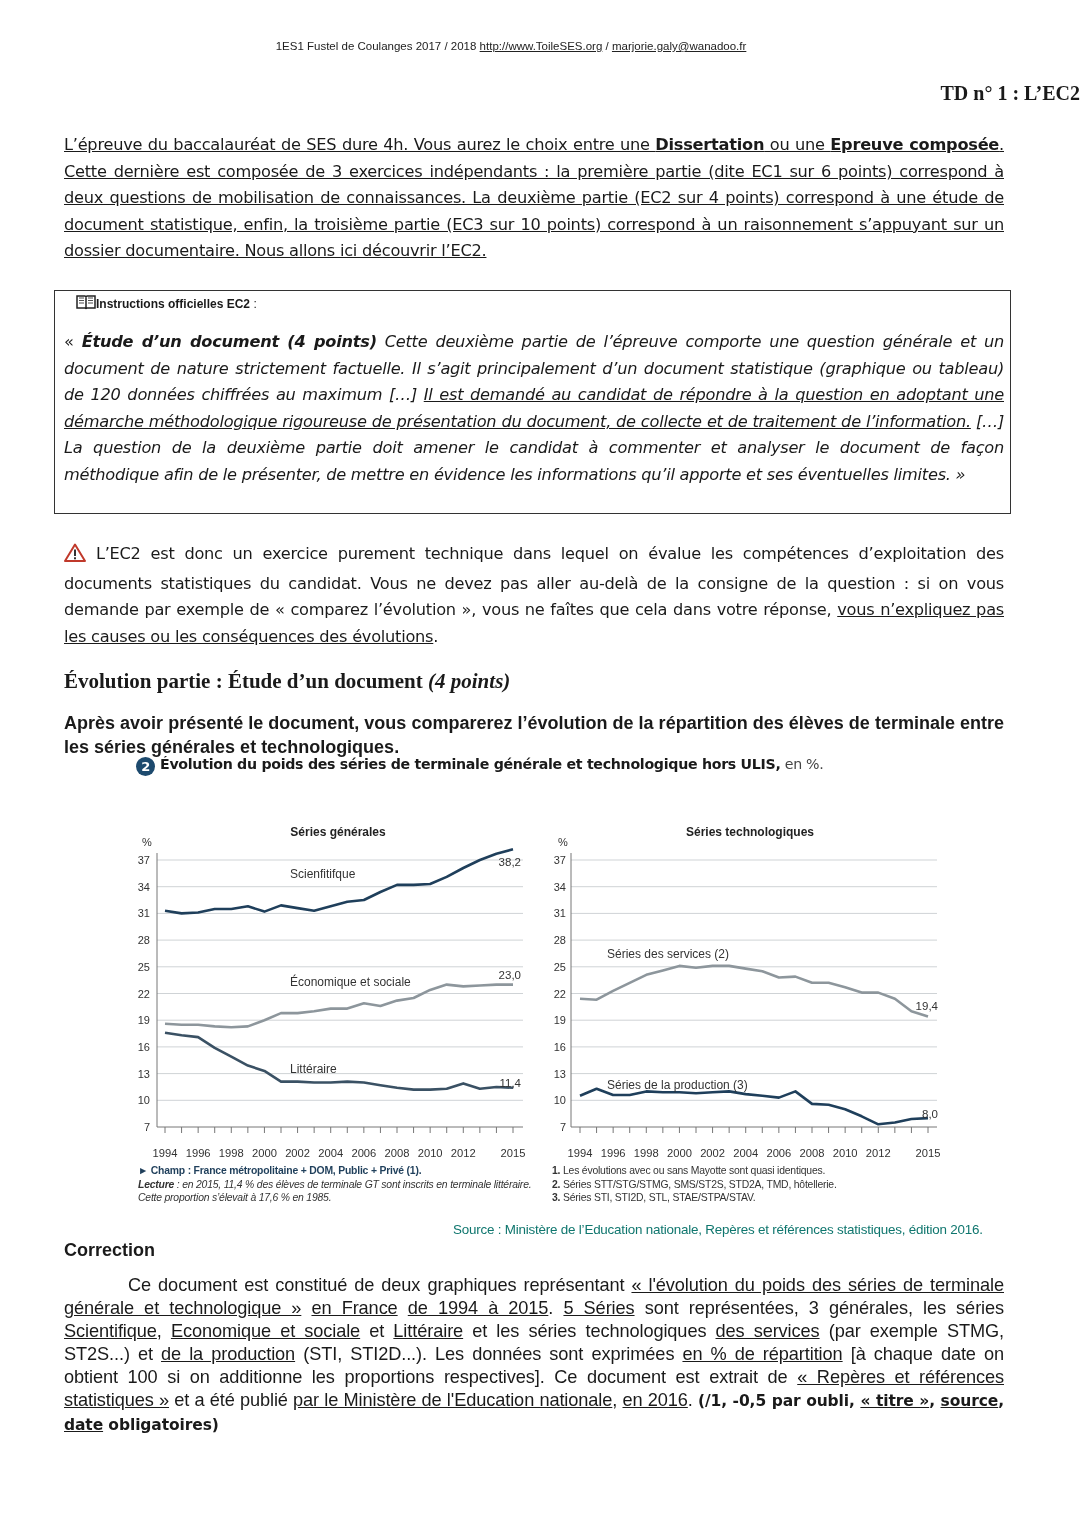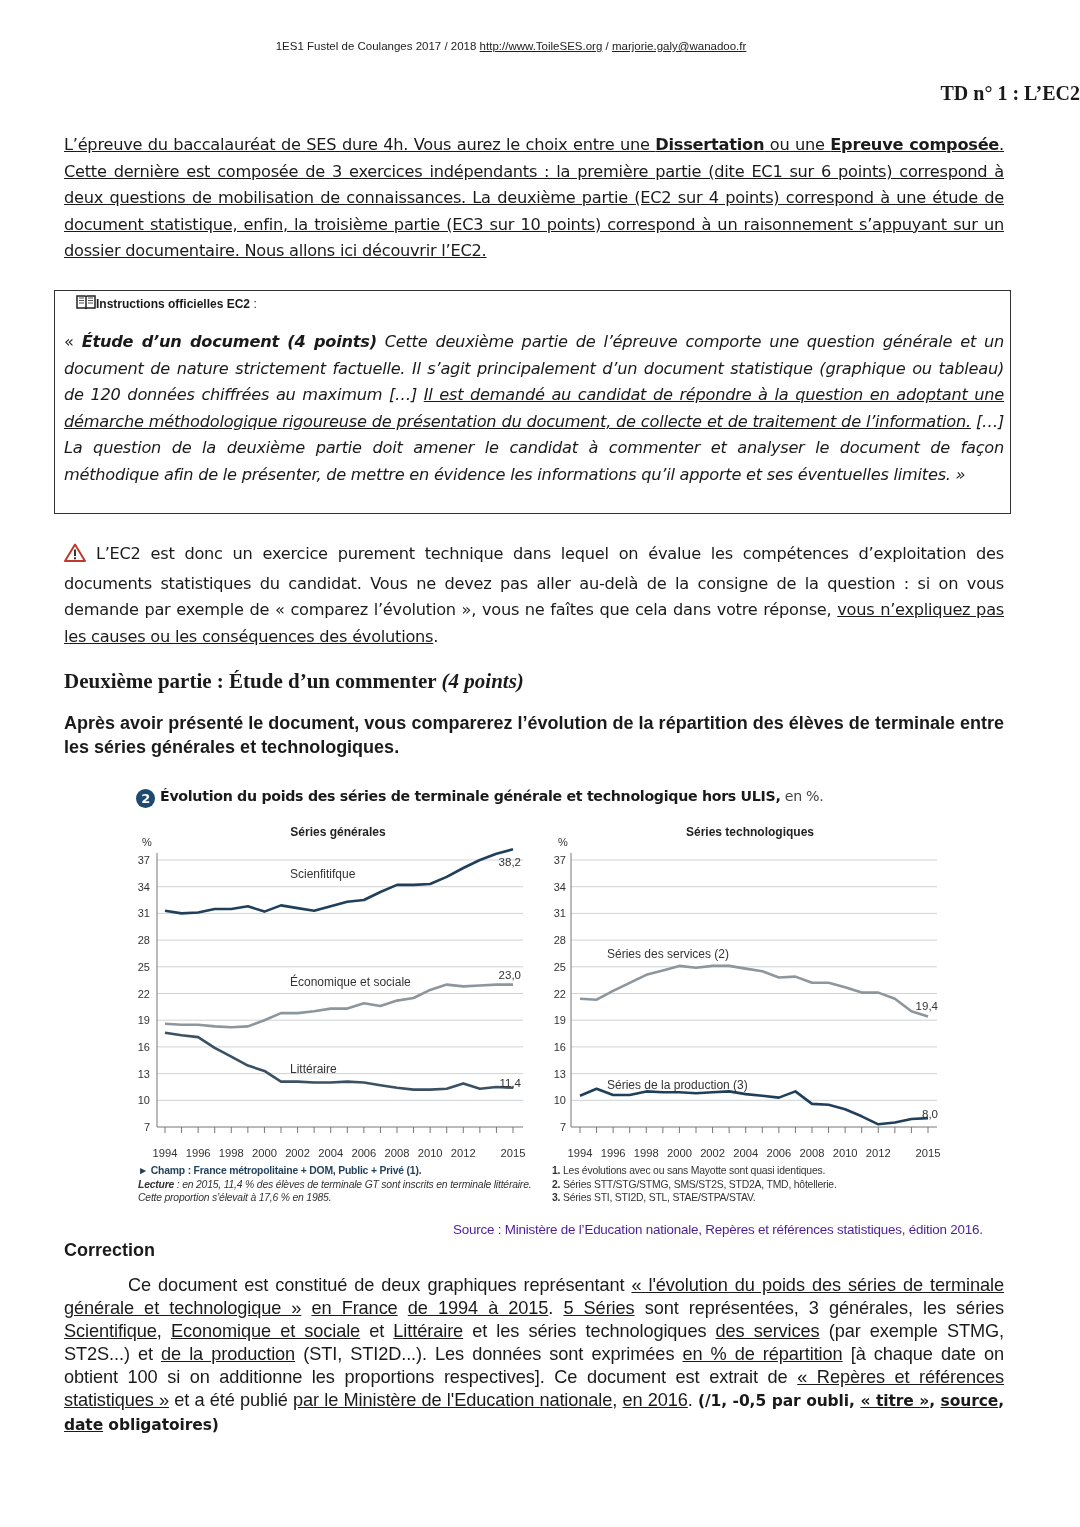--- a/index.html
+++ b/index.html
@@ -10,24 +10,24 @@
   .title { top: 82px; left: 0; width: 1080px; text-align: right; font-family: "Liberation Serif", serif; font-weight: bold; font-size: 20px; }
   .para { font-family: "DejaVu Sans", sans-serif; font-size: 16.2px; line-height: 26.6px; text-align: justify; letter-spacing: -0.25px; color: #1a1a1a; }
   .p1 { top: 132px; left: 64px; width: 940px; text-decoration: underline; }
   .box { top: 290px; left: 54px; width: 957px; height: 224px; border: 1.3px solid #333; box-sizing: border-box; }
   .box-head { top: 294px; left: 76px; font-family: Liberation Sans, sans-serif; font-size: 12px; }
   .box-head b { font-weight: bold; }
   .box-body { top: 329px; left: 64px; width: 940px; font-style: italic; }
   .warn { top: 541px; left: 64px; width: 940px; }
   .h2 { top: 669px; left: 64px; font-family: "Liberation Serif", serif; font-weight: bold; font-size: 21px; }
   .q { top: 711px; left: 64px; width: 940px; font-family: "Liberation Sans", sans-serif; font-weight: bold; font-size: 18px; line-height: 24px; text-align: justify; }
-  .chart-title { top: 788px; left: 136px; font-family: "DejaVu Sans", sans-serif; font-size: 14.2px; color: #1a1a1a; letter-spacing: -0.3px; }
+  .chart-title { top: 756px; left: 136px; font-family: "DejaVu Sans", sans-serif; font-size: 14.2px; color: #1a1a1a; letter-spacing: -0.3px; }
   .chart-title .num { display: inline-block; width: 19px; height: 19px; border-radius: 50%; background: #1d4a6e; color: #fff; text-align: center; line-height: 19px; font-size: 13px; font-weight: bold; margin-right: 5px; vertical-align: -2px; }
   .chart-title .unit { font-weight: normal; color: #444; }
-  .src { top: 1222px; left: 453px; font-family: "Liberation Sans", sans-serif; font-size: 13.4px; color: #4c1d95; letter-spacing: -0.2px; }
+  .src { top: 1222px; left: 453px; font-family: "Liberation Sans", sans-serif; font-size: 13.4px; color: #0f766e; letter-spacing: -0.2px; }
   .corr-h { top: 1240px; left: 64px; font-family: "Liberation Sans", sans-serif; font-weight: bold; font-size: 18px; text-align: right; }
   .corr { top: 1274px; left: 64px; width: 940px; font-family: "Liberation Sans", sans-serif; font-size: 18.2px; line-height: 23px; text-align: justify; letter-spacing: -0.1px; }
   .corr .ind { display: inline-block; width: 64px; }
   .corr u { text-decoration: underline; }
   .corr .bold-note { font-family: "DejaVu Sans", sans-serif; font-weight: bold; font-size: 15.5px; }
   .uline { text-decoration: underline; }
   .notes { font-family: "Liberation Sans", sans-serif; font-size: 10.4px; color: #333; line-height: 13.5px; letter-spacing: -0.2px; }
   svg text { font-family: "Liberation Sans", sans-serif; }
 </style>
 </head>
@@ -60,21 +60,21 @@
   <span style="display:inline-block;vertical-align:-3px;">
     <svg width="22" height="19" viewBox="0 0 22 19">
         <path d="M11 1.5 L21 18 L1 18 Z" fill="none" stroke="#c0392b" stroke-width="2" stroke-linejoin="round"></path>
         <rect x="10" y="6.5" width="2" height="6.5" fill="#333"></rect>
         <rect x="10" y="14.3" width="2" height="2" fill="#333"></rect>
       </svg>
   </span><span> L’EC2 est donc un exercice purement technique dans lequel on évalue les compétences d’exploitation des documents statistiques du candidat. Vous ne devez pas aller au-delà de la consigne de la question : si on vous demande par exemple de « comparez l’évolution », vous ne faîtes que cela dans votre réponse, </span><span class="uline">vous n’expliquez pas les causes ou les conséquences des évolutions</span><span>.</span>
 </div>
 
 <div class="abs h2">
-  <span>Deuxième partie : Étude d’un commenter </span><i>(4 points)</i>
+  <span>Évolution partie : Étude d’un document </span><i>(4 points)</i>
 </div>
 <div class="abs q">Après avoir présenté le document, vous comparerez l’évolution de la répartition des élèves de terminale entre les séries générales et technologiques.</div>
 
 <div class="abs chart-title">
   <span class="num">2</span><b>Évolution du poids des séries de terminale générale et technologique hors ULIS,</b><span class="unit"> en %.</span>
 </div>
 
 <svg class="abs" id="chart-svg" style="left:0;top:815px;" width="1080" height="345" viewBox="0 815 1080 345">
     <text x="338" y="836" font-size="12" font-weight="bold" text-anchor="middle" fill="#222">Séries générales</text>
     <text x="147" y="846" font-size="11" text-anchor="middle" fill="#333">%</text>

